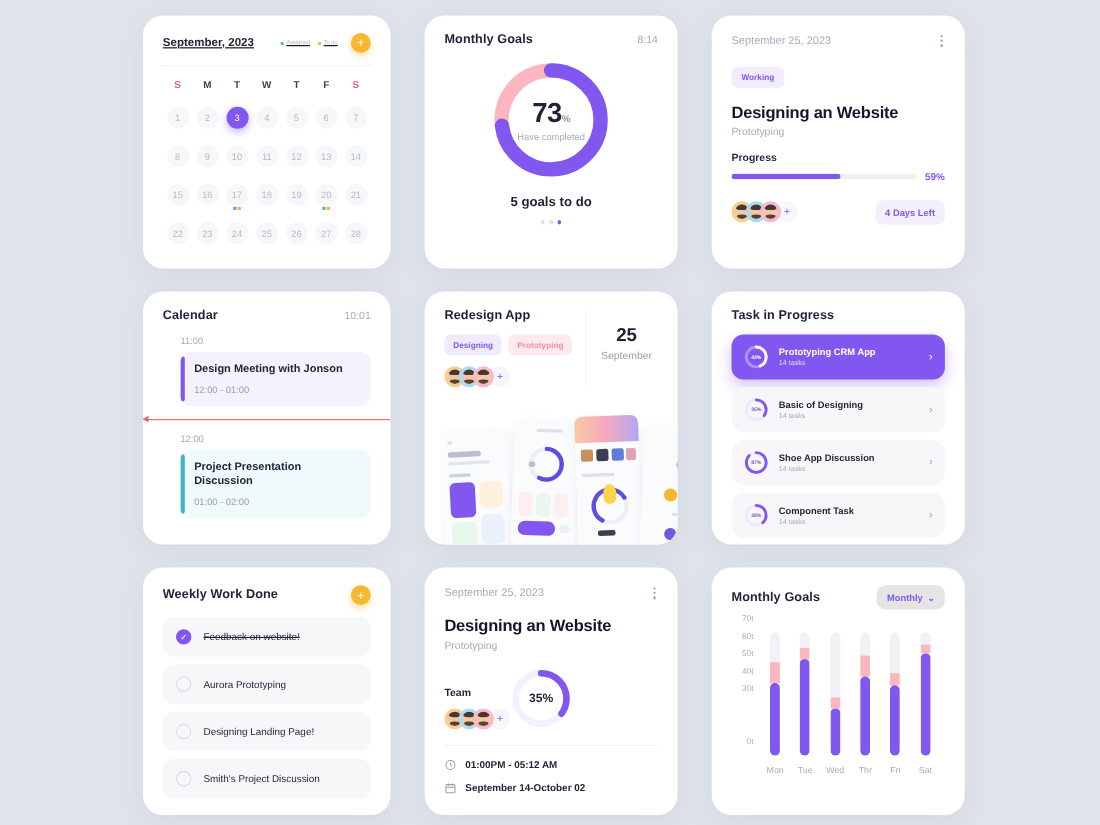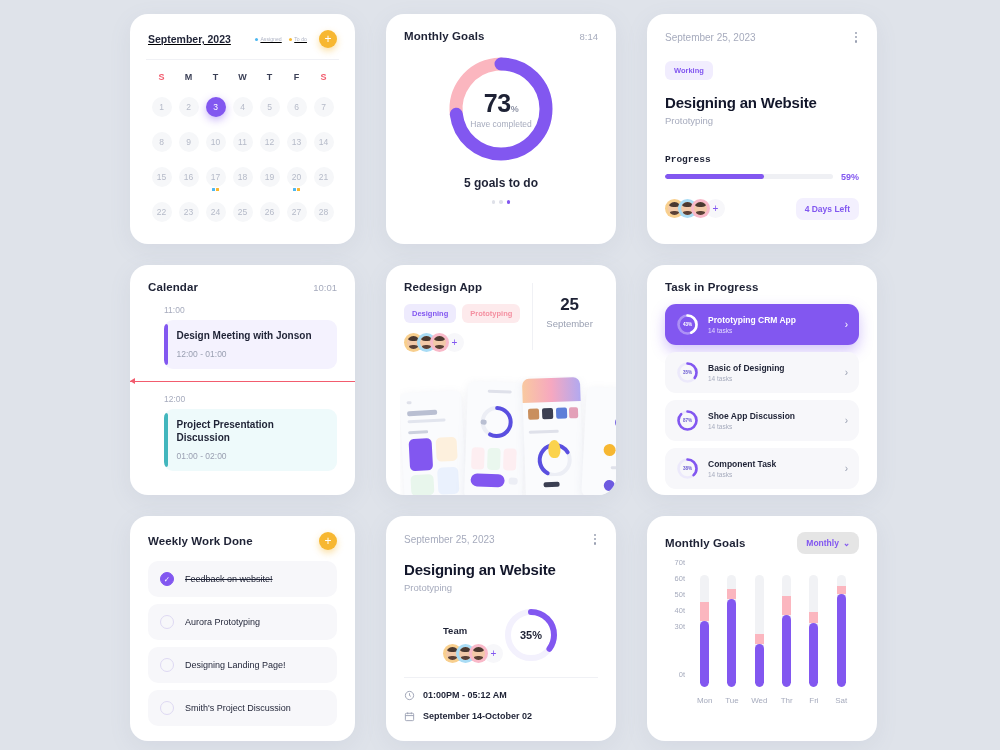--- a/index.html
+++ b/index.html
@@ -75,21 +75,21 @@
   
   .kebab { display: flex; flex-direction: column; gap: 2px; cursor: pointer; padding: 2px; }
   .kebab i { width: 2.2px; height: 2.2px; border-radius: 50%; background: #9aa0b2; display: block; }
   .date-label { font-size: 10px; color: #a6abbd; }
   .pill-status {
     display: inline-block; background: #f1edfe; color: #8257f0;
     font-size: 7.5px; font-weight: bold; padding: 5px 9px; border-radius: 6px; margin-top: 16px;
   }
   .big-title { font-size: 15px; font-weight: bold; color: #12162a; margin-top: 14px; letter-spacing: -.2px; }
   .sub-title { font-size: 9.5px; color: #a6abbd; margin-top: 4px; }
-  .prog-label { font-size: 9.5px; font-weight: bold; color: #1e2235; margin-top: 28px; font-family: Liberation Mono, monospace; }
+  .prog-label { font-size: 9.5px; font-weight: bold; color: #1e2235; margin-top: 12px; }
   .prog-row { display: flex; align-items: center; gap: 8px; margin-top: 7px; }
   .track { flex: 1; height: 5px; border-radius: 3px; background: #eff0f4; overflow: hidden; }
   .track > div { height: 100%; border-radius: 3px; background: #8257f0; }
   .prog-pct { font-size: 9px; font-weight: bold; color: #8257f0; }
   .bottom-row { display: flex; align-items: center; justify-content: space-between; margin-top: 16px; }
   .days-left { background: #f3f0fe; color: #8257f0; font-size: 8.5px; font-weight: bold;
                padding: 6px 9px; border-radius: 7px; cursor: pointer; }
 
   
   .avatars { display: flex; align-items: center; }
@@ -155,21 +155,21 @@
   .todo-list { margin-top: 11px; display: flex; flex-direction: column; gap: 7px; }
   .todo { display: flex; align-items: center; gap: 11px; background: #f7f7fa;
           border-radius: 10px; padding: 11px 12px; cursor: pointer; }
   .cb { width: 14px; height: 14px; border-radius: 50%; border: 1.2px solid #ded9f3; flex: none;
         display: flex; align-items: center; justify-content: center; }
   .cb.done { background: #8257f0; border-color: #8257f0; color: #fff; font-size: 7.5px; }
   .todo-label { font-size: 9px; color: #1e2235; }
   .todo-label.struck { text-decoration: line-through; }
 
   
-  .team-row { display: flex; align-items: flex-end; justify-content: center; margin-top: 14px; }
+  .team-row { display: flex; align-items: flex-end; justify-content: flex-start; margin-top: 14px; }
   .team-label { font-size: 9.5px; font-weight: bold; color: #1e2235; margin-bottom: 8px; }
   .mini-donut { position: relative; width: 56px; height: 56px; }
   .mini-donut .mc { position: absolute; inset: 0; display: flex; align-items: center;
                     justify-content: center; font-size: 11px; font-weight: bold; color: #1e2235; }
   .sep { height: 1px; background: #f0f1f5; margin: 14px 0 0; }
   .meta { display: flex; align-items: center; gap: 8px; margin-top: 12px; font-size: 9px;
           font-weight: bold; color: #1e2235; }
   .meta svg { flex: none; }
 
   

